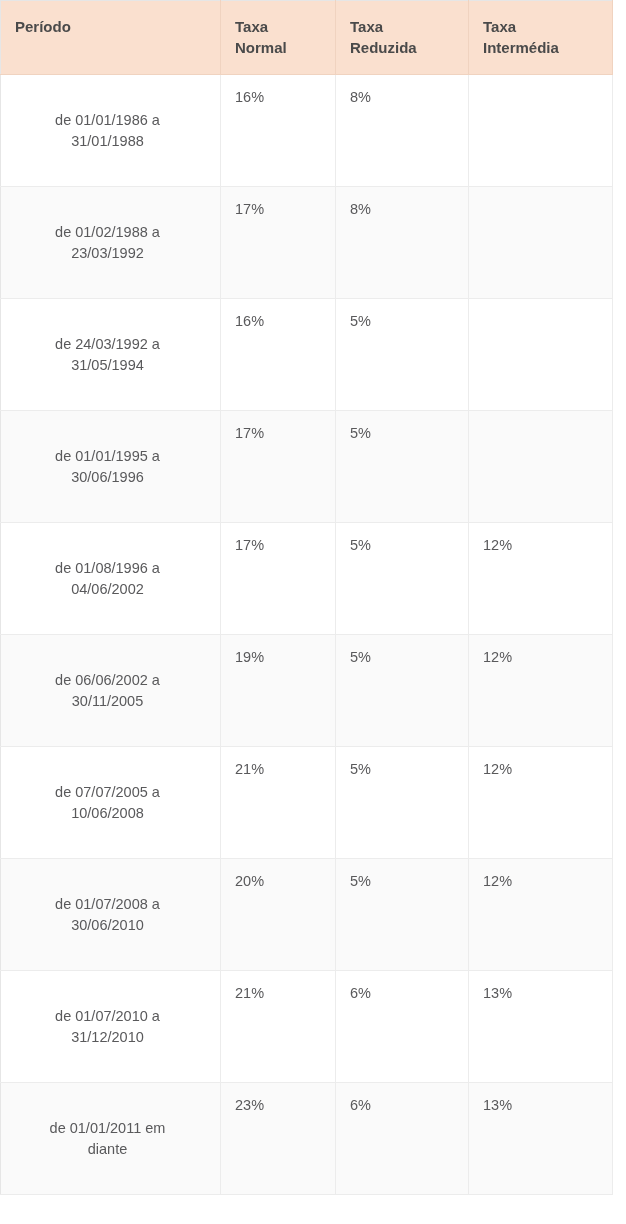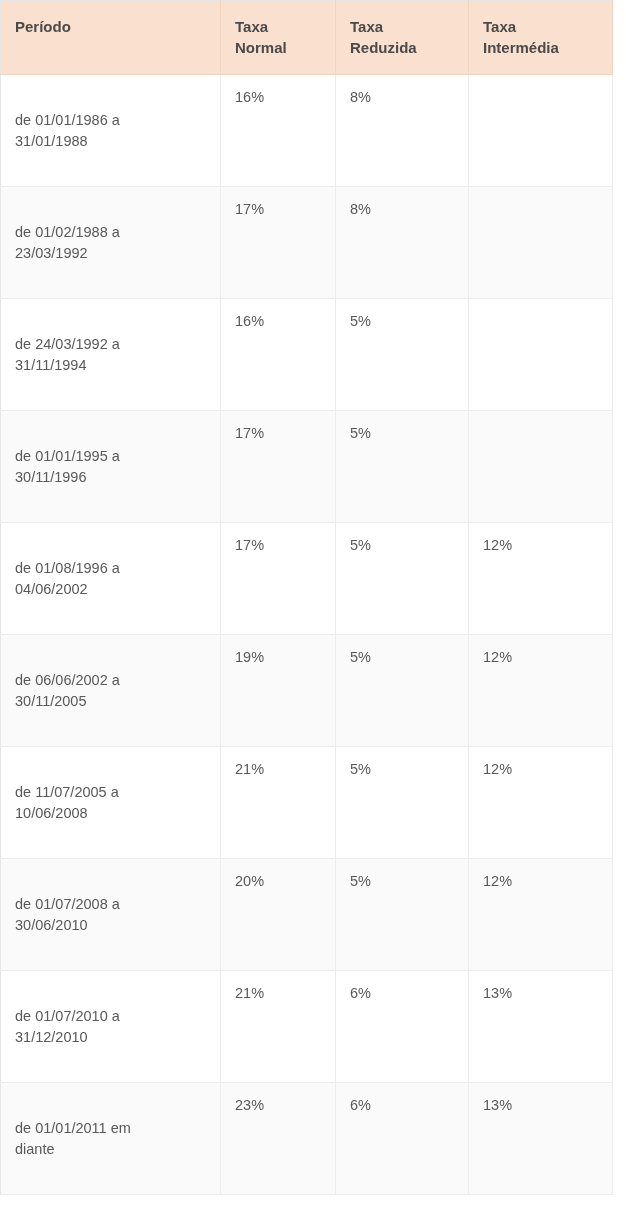--- a/index.html
+++ b/index.html
@@ -57,20 +57,21 @@
     border-bottom: 1px solid #ececec;
     box-sizing: border-box;
     height: 112px;
   }
   table.rates tbody tr.odd td { background: #ffffff; }
   table.rates tbody tr.even td { background: #fafafa; }
 
   table.rates tbody td.period {
     vertical-align: middle;
     padding-right: 20px;
+    text-align: center;
   }
   table.rates tbody td.period .ln { display: block; }
   table.rates tbody td.val {
     vertical-align: top;
     padding-top: 12px;
     margin-left: 44px;
   }
 </style>
 </head>
 <body>
@@ -120,31 +121,31 @@
           <span class="ln">23/03/1992</span>
         </td>
         <td class="val">17%</td>
         <td class="val">8%</td>
         <td class="val"></td>
       </tr>
 
       <tr class="odd">
         <td class="period">
           <span class="ln">de 24/03/1992 a</span>
-          <span class="ln">31/11/1994</span>
+          <span class="ln">31/05/1994</span>
         </td>
         <td class="val">16%</td>
         <td class="val">5%</td>
         <td class="val"></td>
       </tr>
 
       <tr class="even">
         <td class="period">
           <span class="ln">de 01/01/1995 a</span>
-          <span class="ln">30/11/1996</span>
+          <span class="ln">30/06/1996</span>
         </td>
         <td class="val">17%</td>
         <td class="val">5%</td>
         <td class="val"></td>
       </tr>
 
       <tr class="odd">
         <td class="period">
           <span class="ln">de 01/08/1996 a</span>
           <span class="ln">04/06/2002</span>
@@ -159,21 +160,21 @@
           <span class="ln">de 06/06/2002 a</span>
           <span class="ln">30/11/2005</span>
         </td>
         <td class="val">19%</td>
         <td class="val">5%</td>
         <td class="val">12%</td>
       </tr>
 
       <tr class="odd">
         <td class="period">
-          <span class="ln">de 11/07/2005 a</span>
+          <span class="ln">de 07/07/2005 a</span>
           <span class="ln">10/06/2008</span>
         </td>
         <td class="val">21%</td>
         <td class="val">5%</td>
         <td class="val">12%</td>
       </tr>
 
       <tr class="even">
         <td class="period">
           <span class="ln">de 01/07/2008 a</span>

